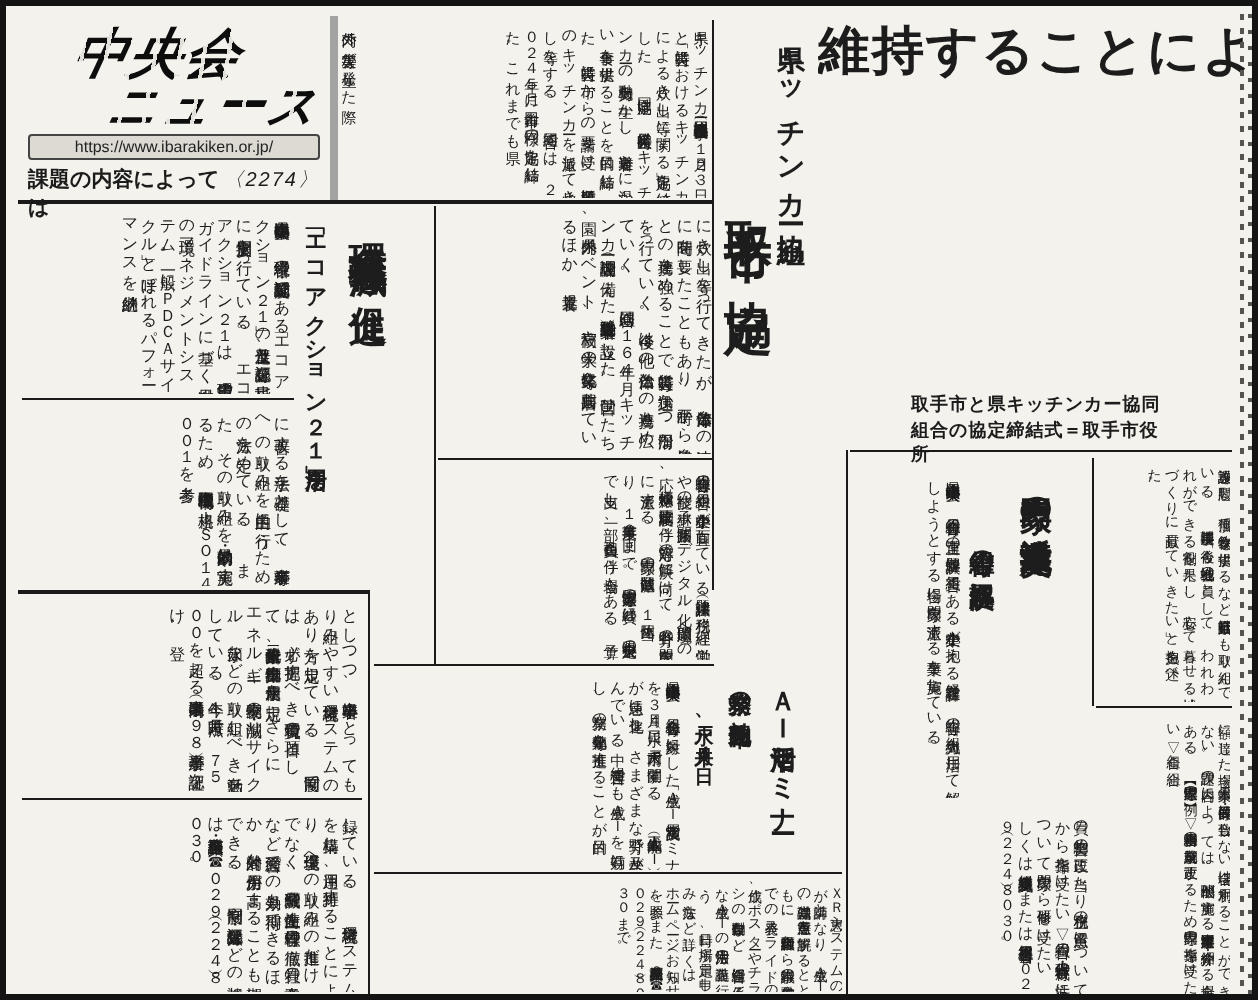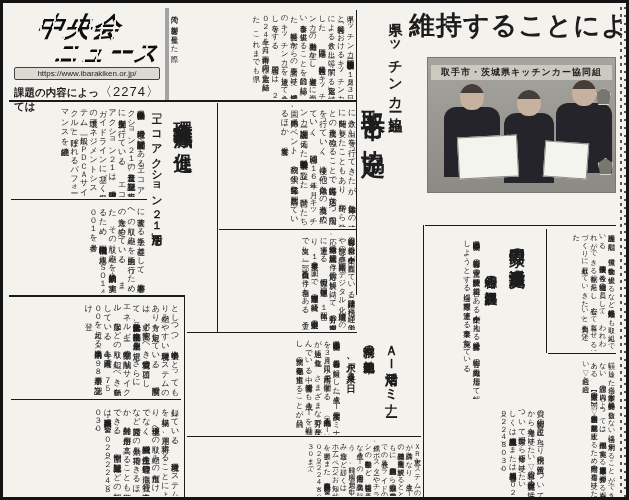--- a/index.html
+++ b/index.html
@@ -9,21 +9,21 @@
   .hr,.vr{position:absolute;background:#1a1a1a;}
   
   .masthead{position:absolute;left:6px;top:5px;width:156px;height:92px;border-right:4px solid #a3a3a3;}
   .logo-wrap{position:relative;height:58px;overflow:hidden;}
   .logo1{position:absolute;left:28px;top:1px;font-size:27px;font-weight:bold;font-style:italic;transform:skewX(-12deg);letter-spacing:1px;color:#0d0d0d;}
   .logo2{position:absolute;left:46px;top:29px;font-size:24px;font-weight:bold;font-style:italic;transform:skewX(-12deg);letter-spacing:2px;color:#0d0d0d;}
   .logo-stripes{position:absolute;left:0;top:0;right:0;bottom:0;background:repeating-linear-gradient(100deg,transparent 0 10px,rgba(244,242,236,.92) 10px 12px);pointer-events:none;}
   .mh-url{margin:1px 5px 0 5px;border:1px solid #444;background:#dcdad2;font-size:8px;text-align:center;padding:1px 0;border-radius:2px;color:#222;}
   .mh-org-row{display:flex;justify-content:space-between;align-items:baseline;padding:0 5px;margin-top:3px;}
   .mh-org{font-weight:bold;font-size:10.5px;}
-  .mh-issue{font-size:13px;letter-spacing:1px;}
+  .mh-issue{font-size:10px;letter-spacing:1px;font-style:italic;}
   
   .a1-headline{position:absolute;left:406px;top:5px;width:218px;height:45px;font-size:26px;font-weight:800;letter-spacing:1px;white-space:nowrap;overflow:hidden;}
   
   .photo{position:absolute;left:424px;top:54px;width:189px;height:136px;background:linear-gradient(#a6a49e,#8b8a85);overflow:hidden;border:1px solid #777;box-sizing:border-box;}
   .photo-banner{position:absolute;left:3px;top:7px;right:3px;height:15px;background:#ccc9c1;color:#222;font-size:9px;font-weight:bold;text-align:center;line-height:15px;letter-spacing:1px;white-space:nowrap;overflow:hidden;}
   .person{position:absolute;}
   .head{width:24px;height:26px;border-radius:50% 50% 46% 46%;background:#c7b19f;margin:0 auto;position:relative;overflow:hidden;}
   .hair{position:absolute;left:0;top:0;width:100%;height:9px;background:#453d37;border-radius:50% 50% 0 0;}
   .torso{width:56px;height:70px;background:#24242a;border-radius:12px 12px 0 0;margin-top:-3px;}
   .certificate{position:absolute;background:#f4f4ef;border:1px solid #8a8a86;}
@@ -76,44 +76,22 @@
       <span class="mh-issue">〈2274〉</span>
     </div>
   </div>
 
   <div class="vt col-naigai">内外で災害等が発生した際</div>
   <div class="vt a1-b1">県キッチンカー協同組合（川湊俊春理事長）は１月２３日、取手市と「災害時におけるキッチンカーによる炊き出し等に関する協定」を締結した。　同協定は、災害発生時にキッチンカーの機動力を生かし、避難者らに温かい食事を提供することを目的に締結した。災害時に市からの要請を受け、避難所等に組合員のキッチンカーを派遣して炊き出し等をする。　同組合では、２０２４年５月に鉾田市と同様の協定を締結した。これまでも県</div>
   <div class="a1-headline">維持することにより</div>
   <div class="vt a1-kicker">県キッチンカー協組</div>
   <div class="vt a1-sub">取手市と協定</div>
 
-  <div class="photo">
-    <div class="photo-banner">取手市・茨城県キッチンカー協同組</div>
-    <div class="person" style="left:16px;top:26px;">
-      <div class="head">
-          <div class="hair"></div>
-        </div>
-        <div class="torso"></div>
-    </div>
-    <div class="person" style="left:76px;top:32px;">
-      <div class="head">
-          <div class="hair"></div>
-        </div>
-        <div class="torso" style="width:50px;"></div>
-    </div>
-    <div class="person" style="left:128px;top:22px;">
-      <div class="head">
-          <div class="hair"></div>
-        </div>
-        <div class="torso"></div>
-    </div>
-    <div class="certificate" style="left:30px;top:78px;width:58px;height:40px;transform:rotate(-3deg);"></div>
-    <div class="certificate" style="left:116px;top:84px;width:42px;height:34px;transform:rotate(4deg);"></div>
-    <div class="emblem" style="left:168px;top:30px;"></div>
-    <div class="emblem" style="left:170px;top:100px;"></div>
+  <div class="a1-caption">
+    <span>取手市と県キッチンカー協同組合の協定締結式＝取手市役所</span>
   </div>
 
   <div class="vt a1-b3">に炊き出し等を行ってきたが、自治体等との連絡調整に時間を要したこともあり、平時から自治体との連携を強めることで災害時等に迅速かつ円滑な支援を行っていく。今後は他の自治体との連携も広めていく。　同組合は１６年４月、キッチンカー（調理設備を備えた移動販売車）事業者で設立した。国営ひたち海浜公園、県内外イベント、高校や大学の文化祭等に共同出店しているほか、児童養</div>
   <div class="vt a1-b4">護施設を慰問し、無償で飲食物を提供するなど社会貢献活動にも取り組んでいる。　川湊理事長は「今後も地域社会の一員として、われわれができる役割を果たし、安心して暮らせる地域づくりに貢献していきたい」と抱負を述べた。</div>
 
   <div class="vt eco-h1">環境負荷軽減を促進</div>
   <div class="vt eco-h2">「エコアクション２１」活用を</div>
   <div class="vt eco-b1">県中小企業団体中央会は、環境経営の認証・登録制度である「エコアクション２１」の普及促進、認証・登録を目指す事業者に個別支援を行っている。　エコアクション２１は、環境省策定のガイドラインに基づく日本独自の環境マネジメントシステム。一般に「ＰＤＣＡサイクル」と呼ばれるパフォーマンスを継続的</div>
   <div class="vt eco-b2">に改善する手法を基礎として、事業者等が環境保全への取り組みを自主的に行うための方法を定めている。　また、その取り組みを効果的・効率的に実施するため、国際標準化機構の規格ＩＳＯ１４００１を参考</div>
   <div class="vt eco-b3">としつつ、中小事業者にとっても取り組みやすい環境経営システムのあり方を規定している。　同制度では、必ず把握すべき環境負荷の項目として、二酸化炭素排出量、廃棄物排出量、水使用量を規定。さらに、省エネルギー、廃棄物の削減・リサイクル、節水などの取り組むべき活動を規定している。今年１月末時点で、７５００を超える事業者（県内は９８事業者）が認証を受け、登</div>

